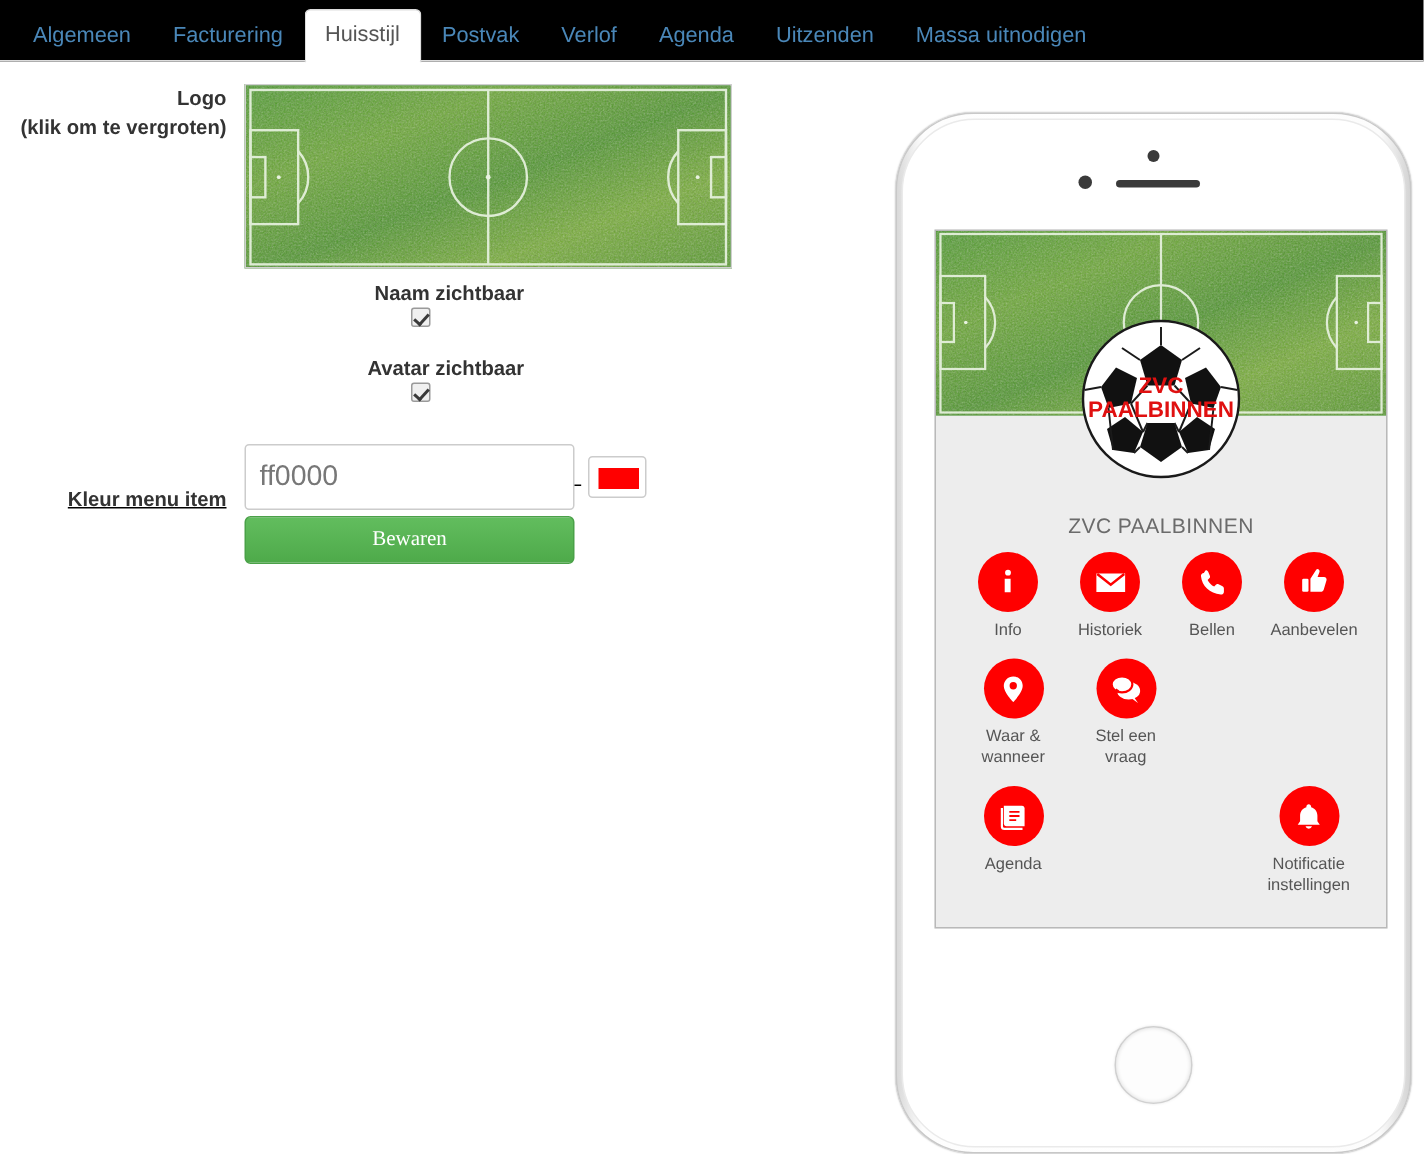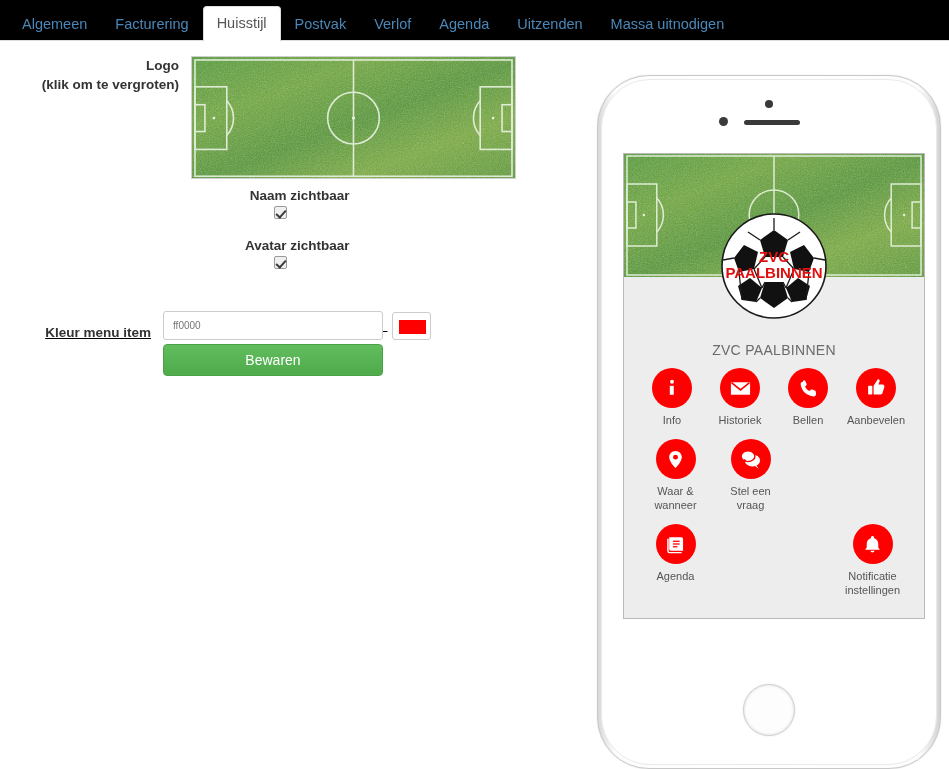--- a/index.html
+++ b/index.html
@@ -60,21 +60,21 @@
     width: 163px;
     text-align: right;
     font-size: 13.5px;
     font-weight: bold;
     color: #333333;
     padding-right: 12px;
     line-height: 19px;
   }
   .field { flex: 1; }
 
-  .logo-row { height: 132px; padding-left: 28px; }
+  .logo-row { height: 132px; }
   .logo-box {
     width: 325px; height: 123px;
     border: 1px solid #cfcfcf;
     cursor: pointer;
     overflow: hidden;
     position: relative;
     background: #3f8f28;
   }
   .pitch { position: absolute; inset: 0; }
 
@@ -96,25 +96,25 @@
     left: 3px; top: 1px;
     width: 4px; height: 8px;
     border: solid #3a3a3a;
     border-width: 0 2px 2px 0;
     transform: rotate(42deg);
   }
 
   .color-row { height: 52px; align-items: flex-end; text-decoration: underline; }
   .color-row .lbl { line-height: normal; }
   .color-input {
-    width: 220px; height: 29px;
+    width: 220px; height: 44px;
     border: 1px solid #cccccc;
     border-radius: 3px;
     padding: 0 9px;
-    font-size: 10px;
+    font-size: 19px;
     color: #777777;
     font-family: "Liberation Sans", sans-serif;
     background: #ffffff;
     outline: none;
     vertical-align: middle;
   }
   .color-swatch-btn {
     display: inline-block;
     width: 39px; height: 28px;
     border: 1px solid #cccccc;
@@ -133,21 +133,21 @@
   }
 
   .btn-row { margin-top: 4px; }
   .btn-save {
     width: 220px; height: 32px;
     border: 1px solid #4aa148;
     border-radius: 4px;
     background: linear-gradient(#62bd5e, #4eaa4a);
     color: #ffffff;
     font-size: 14px;
-    font-family: Liberation Sans, sans-serif;
+    font-family: Liberation Serif, serif;
     cursor: pointer;
     display: block;
   }
 
   
   .phone {
     position: absolute;
     left: 597px; top: 75px;
     width: 344px; height: 694px;
     border-radius: 52px;

